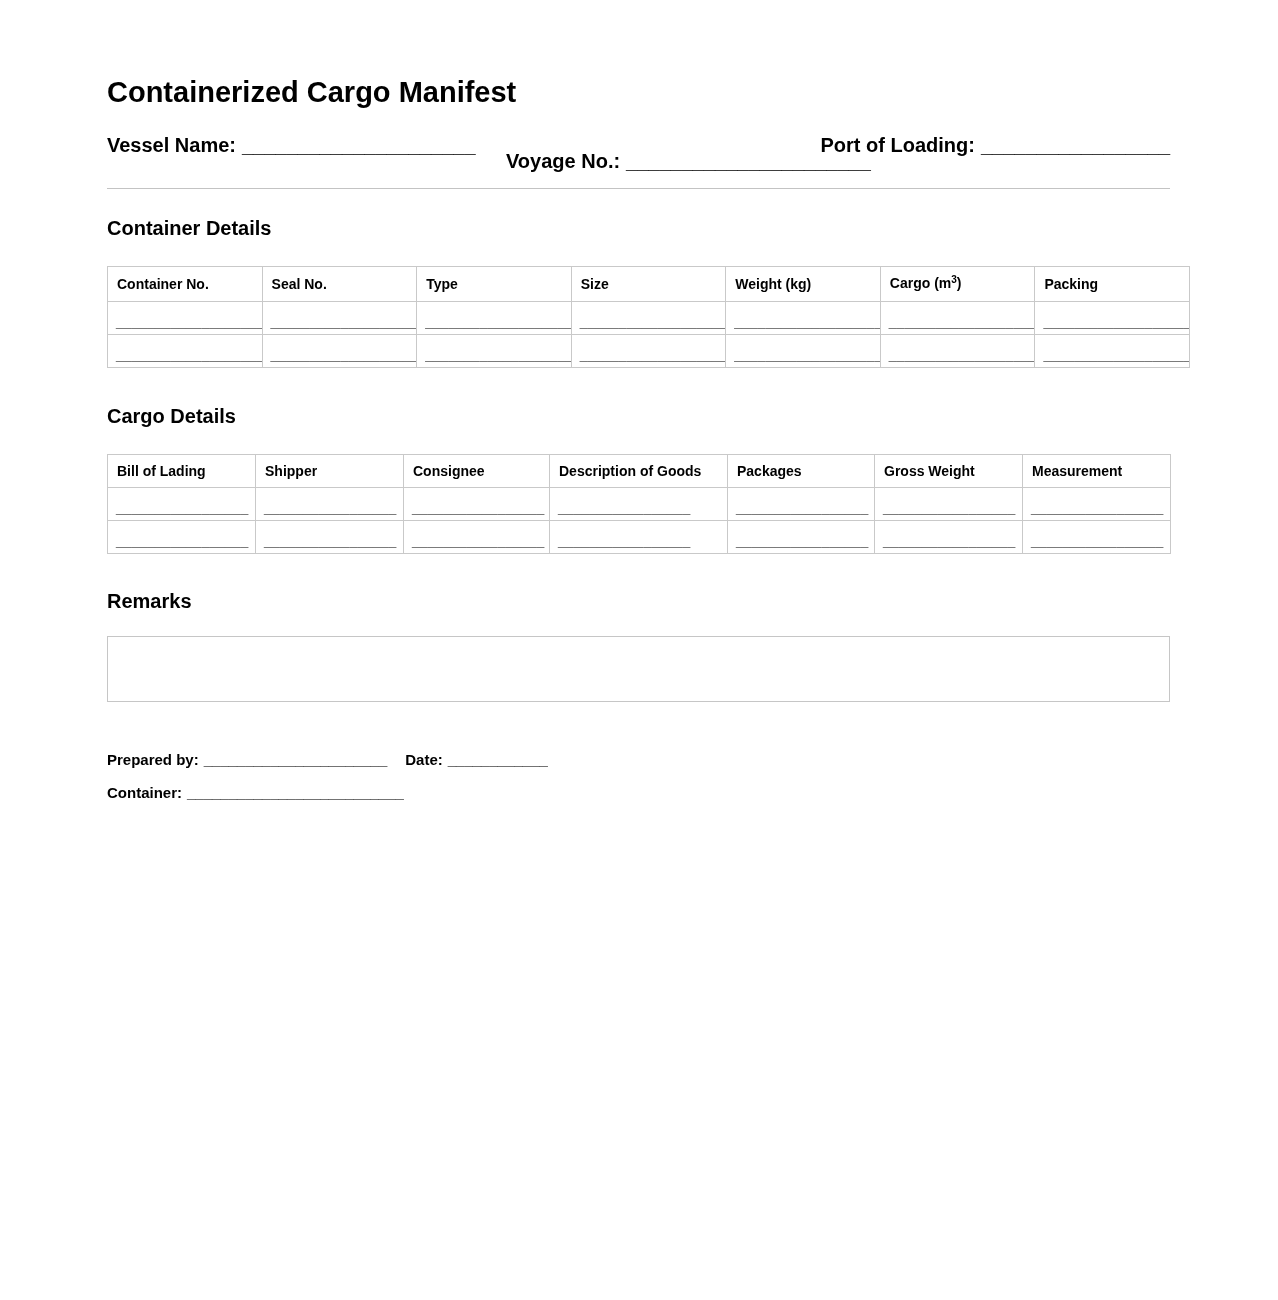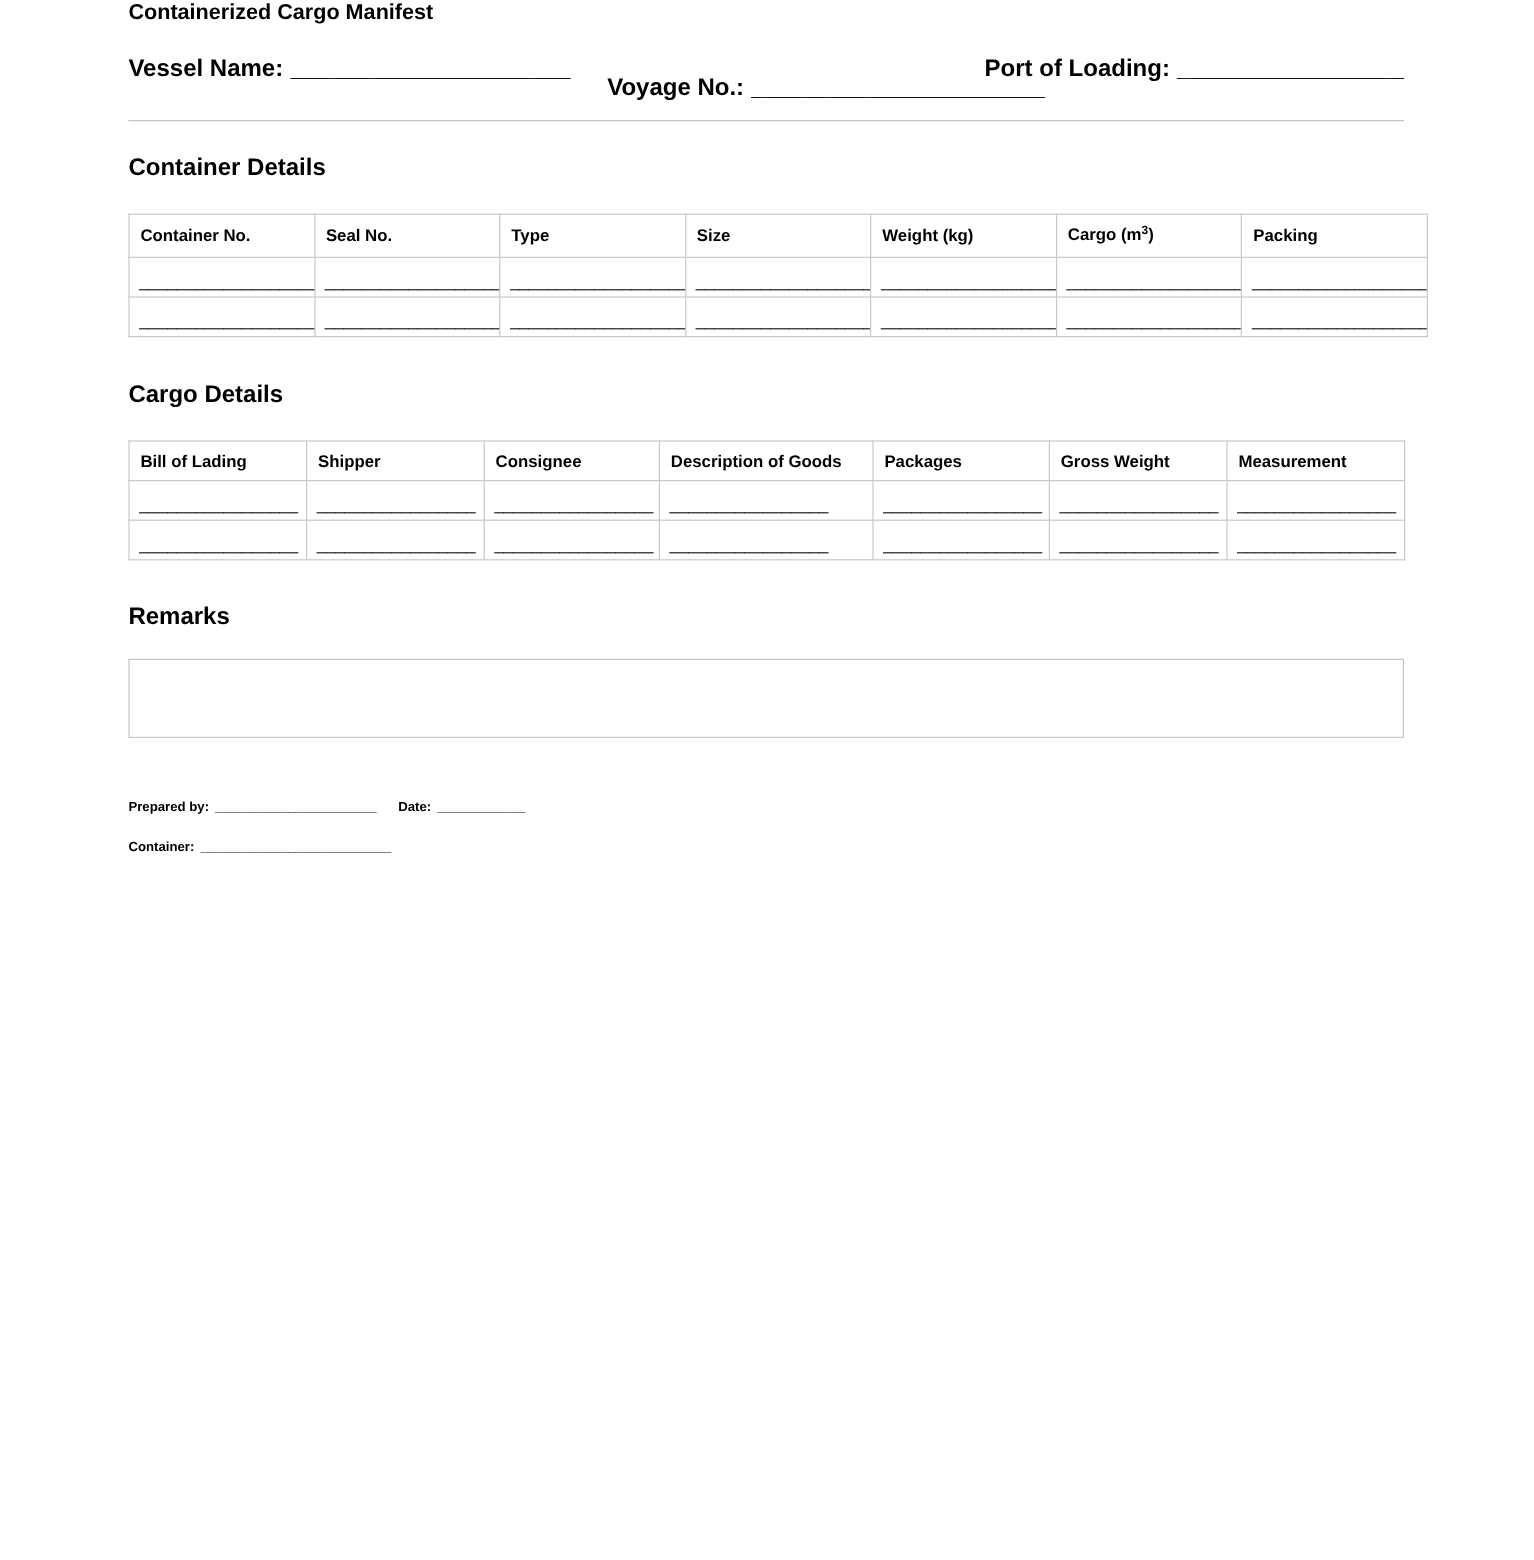--- a/index.html
+++ b/index.html
@@ -5,22 +5,22 @@
   html, body { margin: 0; padding: 0; background: #ffffff; }
   body {
     width: 1278px; height: 1300px;
     font-family: "Liberation Sans", sans-serif;
     color: #000;
   }
   .page { position: relative; width: 1278px; height: 1300px; overflow: hidden; }
   .content { margin-left: 107px; width: 1063px; }
 
   .doc-title {
-    margin: 0; 
-    font-size: 18px; font-weight: bold; line-height: 1.15;
+    margin: 0; padding-top: 76px;
+    font-size: 29px; font-weight: bold; line-height: 1.15;
     letter-spacing: 0;
   }
 
   .hdr { margin-top: 23px; }
   .hdr-row { position: relative; height: 26px; }
   .field { white-space: nowrap; font-size: 20px; font-weight: bold; line-height: 26px; text-align: right; }
   .hdr-row .f1 { position: absolute; left: 0; }
   .hdr-row .f2 { position: absolute; left: 399px; margin-top: 16px; }
   .hdr-row .f3 { position: absolute; right: 0; }
   .blank { margin-left: 6px; font-weight: bold; }
@@ -38,30 +38,30 @@
   .tbl th, .tbl td { border: 1px solid #c9c9c9; text-align: left; overflow: hidden; }
   .tbl th {
     font-size: 14px; font-weight: bold; line-height: 16px;
     padding: 8px 9px; white-space: nowrap;
   }
   .tbl td {
     height: 26px; padding: 0 8px 6px; vertical-align: bottom;
     font-size: 14px; line-height: 14px; white-space: nowrap;
   }
   .sup { font-size: 10px; position: relative; top: -5px; }
-  .cell-line { color: #000000; }
+  .cell-line { color: #737373; }
 
   .remarks-box {
     margin-top: 23px; width: 1061px; height: 64px;
     border: 1px solid #c6c6c6; background: #fff;
   }
 
   .footer { margin-top: 49px; }
   .foot-row { display: flex; align-items: baseline; }
-  .foot-field { white-space: nowrap; font-size: 11px; font-weight: bold; line-height: 18px; }
+  .foot-field { white-space: nowrap; font-size: 15px; font-weight: bold; line-height: 18px; }
   .foot-field .blank { margin-left: 5px; }
   .date-field { margin-left: 18px; }
   .sig-row { margin-top: 15px; }
 </style>
 </head>
 <body>
 
 <div class="page">
   <div class="content">
 

